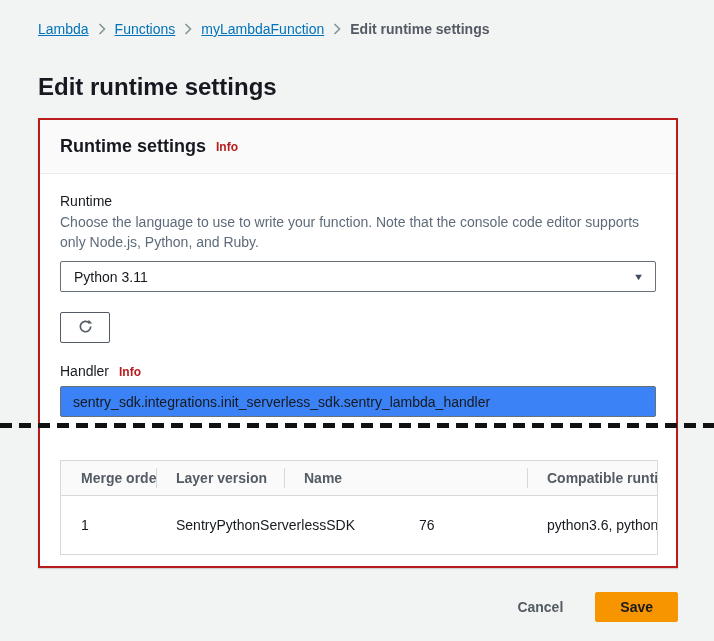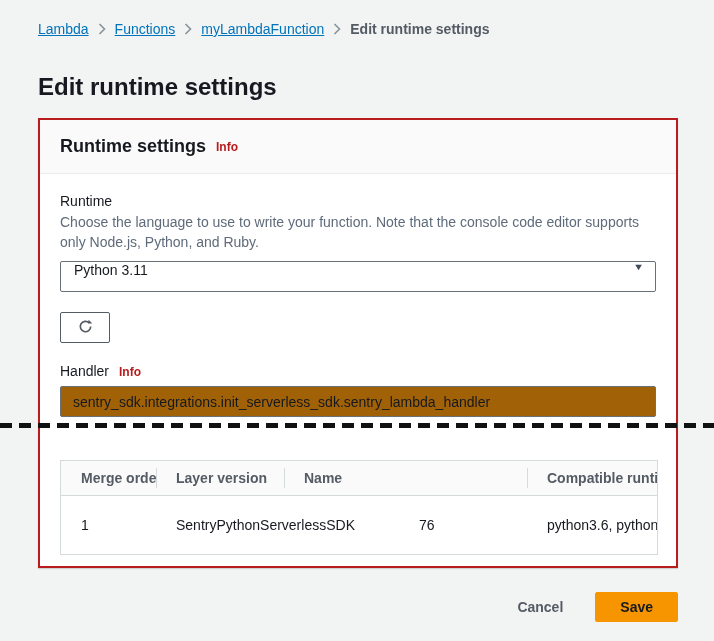--- a/index.html
+++ b/index.html
@@ -27,36 +27,36 @@
     display:flex;align-items:center;padding:0 20px;box-sizing:border-box;
   }
   .card-title{font-size:18px;font-weight:700;color:#16191f;}
   .info-link{color:#b91c1c;font-size:12px;font-weight:700;margin-left:10px;text-decoration:none;cursor:pointer;}
   .card-body{padding:18px 20px 7px;box-sizing:border-box;}
   .field-label{font-size:14px;color:#16191f;line-height:18px;}
   .field-desc{font-size:14px;color:#5f6b7a;line-height:20px;margin-top:2px;max-width:600px;}
   
   .select-box{
     margin-top:9px;height:31px;border:1px solid #687078;border-radius:2px;
-    background:#fff;display:flex;align-items:flex-start;justify-content:space-between;
+    background:#fff;display:flex;align-items:center;justify-content:space-between;
     padding:0 12px 0 13px;box-sizing:border-box;cursor:pointer;
   }
   .select-box .value{font-size:14px;color:#16191f;}
   .caret{font-size:9px;color:#414d5c;transform:scaleX(1.25);}
   
   .refresh-btn{
     margin-top:20px;width:50px;height:31px;background:#fff;
     border:1px solid #545b64;border-radius:2px;display:flex;align-items:center;justify-content:center;
     cursor:pointer;padding:0;
   }
   .handler-row{margin-top:19px;display:flex;align-items:baseline;}
   .text-input{
     margin-top:6px;width:100%;height:31px;border:1px solid #687078;border-radius:2px;
     font-family:"Liberation Sans", sans-serif;font-size:14px;color:#16191f;
-    padding:0 12px;box-sizing:border-box;background:#a16207;display:block;
+    padding:0 12px;box-sizing:border-box;background:#3b82f6;display:block;
   }
   
   .layers-table{
     margin-top:43px;width:598px;border:1px solid #d5dbdb;background:#fff;
     box-sizing:border-box;overflow:hidden;
   }
   .t-row{display:flex;white-space:nowrap;}
   .t-head{height:34px;align-items:center;background:#fafafa;border-bottom:1px solid #d5dbdb;}
   .t-body{height:58px;align-items:center;}
   .t-cell{flex:0 0 auto;padding-left:20px;box-sizing:border-box;font-size:14px;overflow:hidden;}

